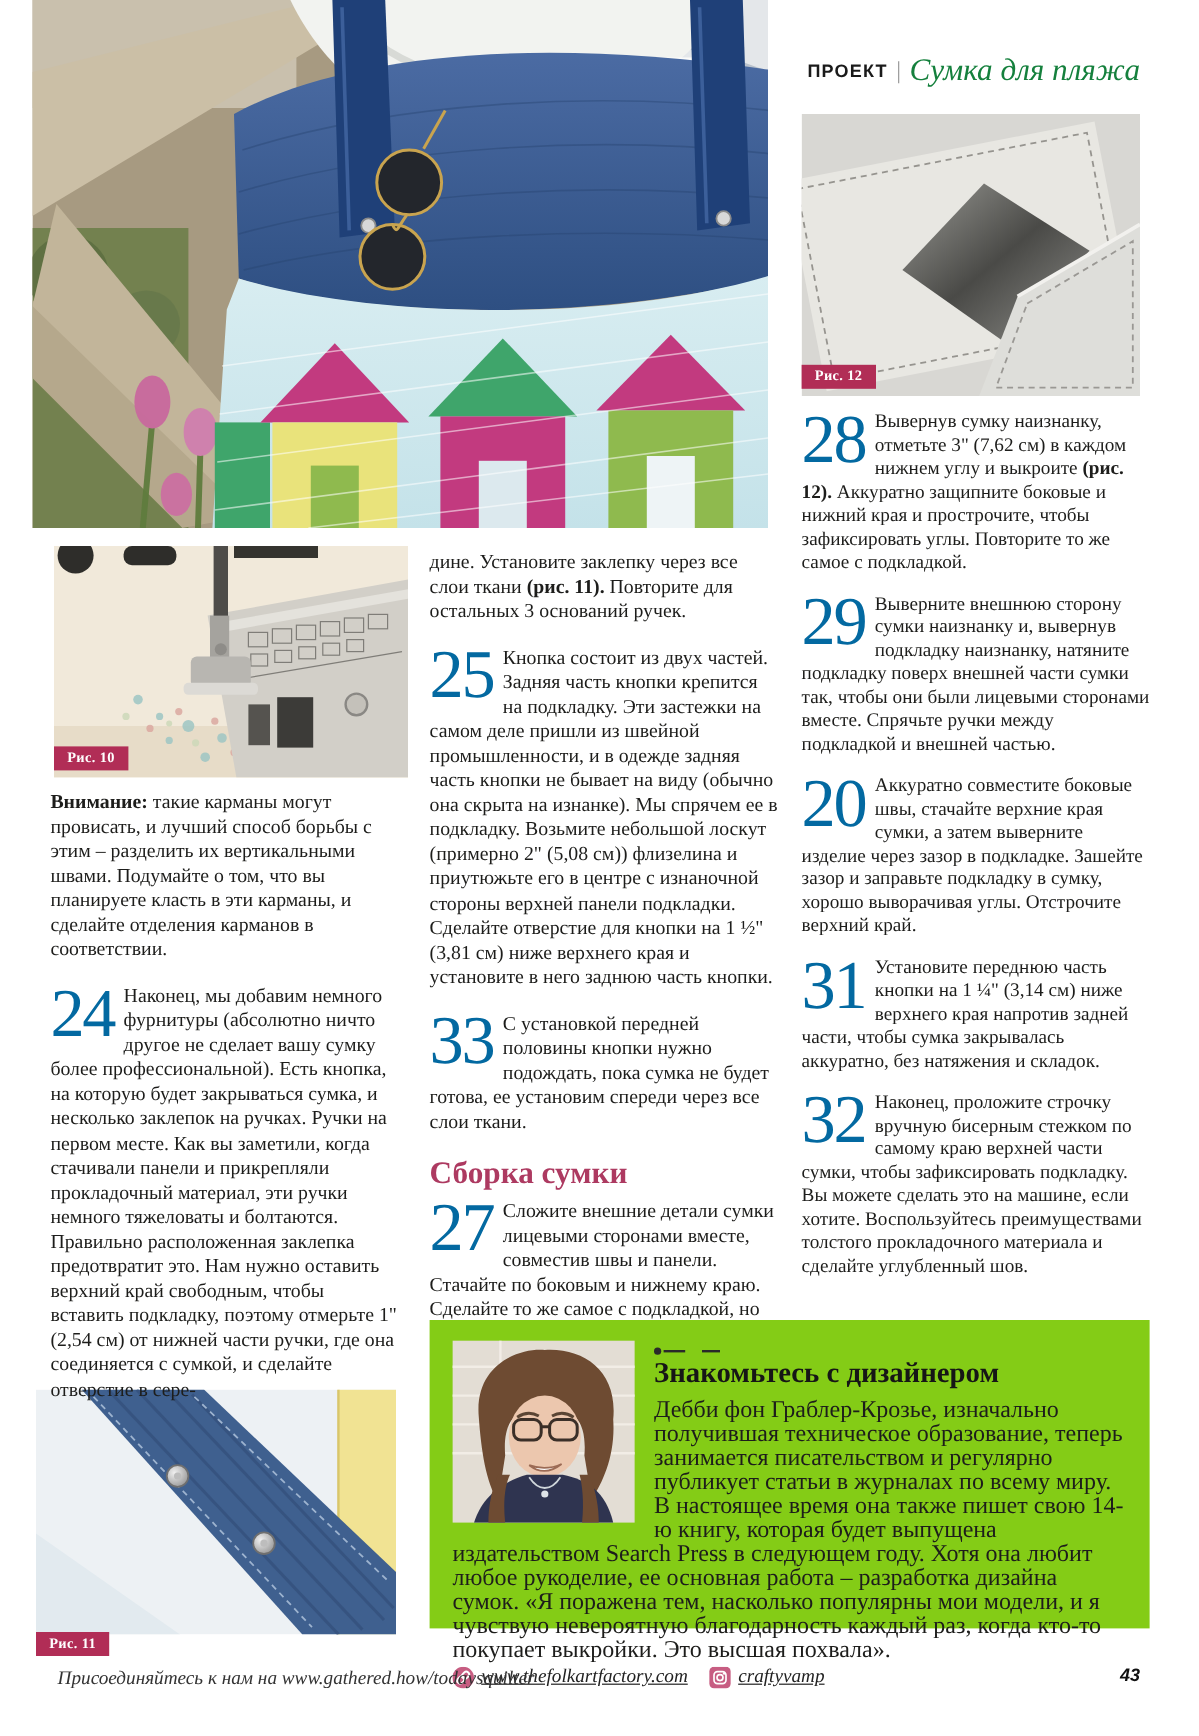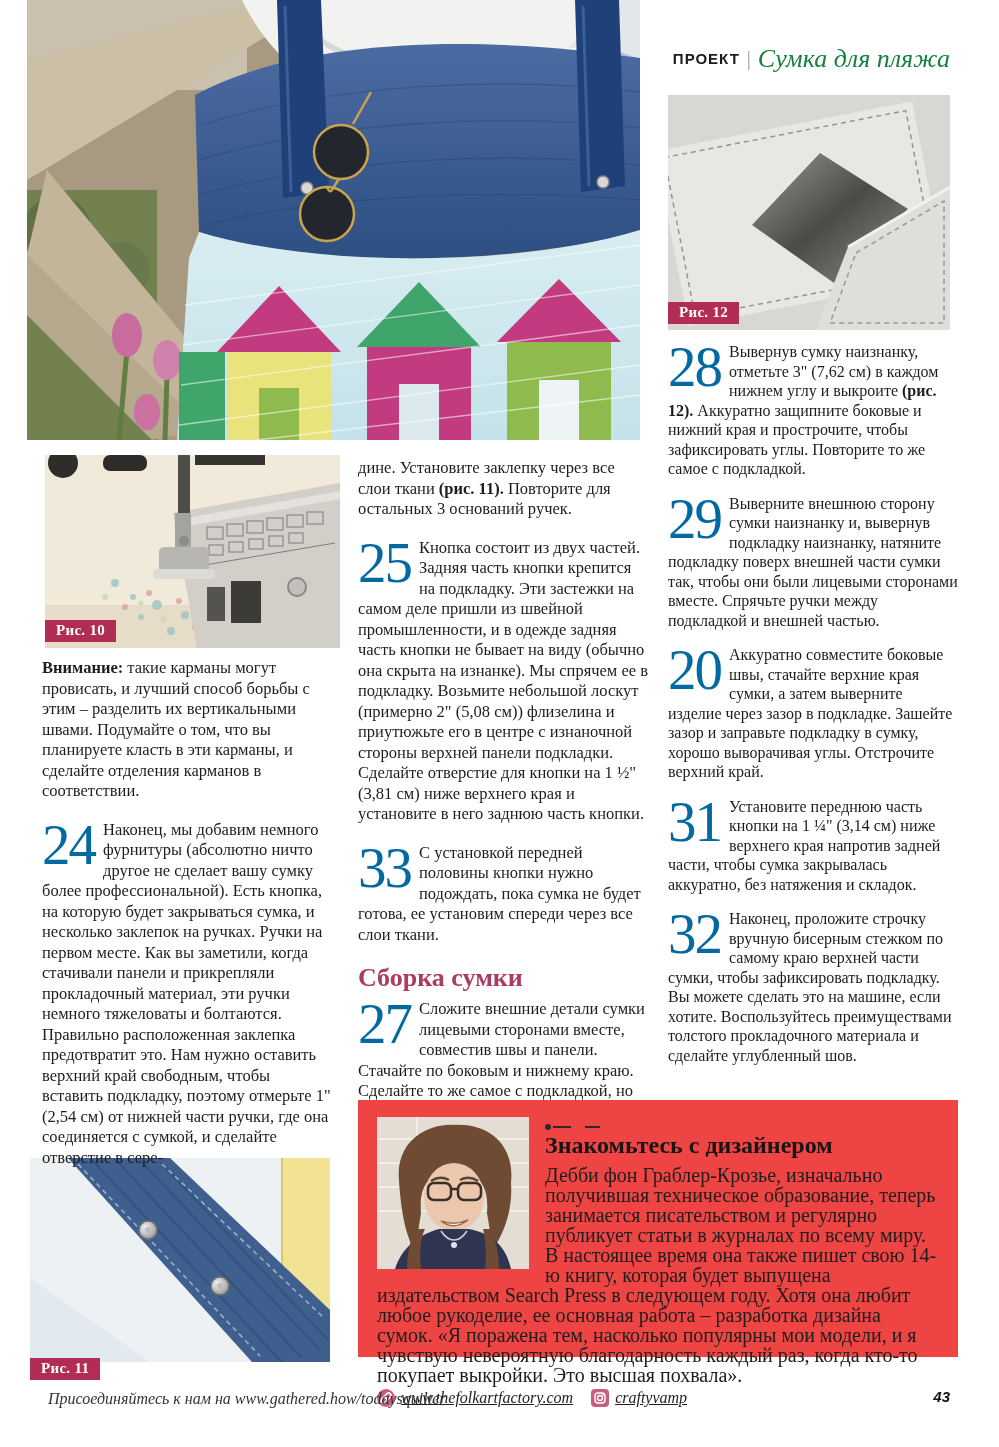--- a/index.html
+++ b/index.html
@@ -14,40 +14,40 @@
   .headtitle{font-style:italic;font-size:26px;color:#15803d;}
 
   
   figure{margin:0;padding:0;position:absolute;}
   .ph-main{left:27px;top:0;width:613px;height:440px;}
   .ph-fig12{left:668px;top:95px;width:282px;height:235px;}
   .ph-fig10{left:45px;top:455px;width:295px;height:193px;}
   .ph-fig11{left:30px;top:1158px;width:300px;height:228px;}
   figure svg{display:block;}
   .badge{position:absolute;left:0;bottom:6px;background:#b12d56;color:#ffffff;
-         font-weight:bold;font-size:15px;padding:2px 11px 3px;letter-spacing:.3px;margin-top:46px;}
+         font-weight:bold;font-size:12px;padding:2px 11px 3px;letter-spacing:.3px;margin-top:46px;}
 
   
   .col{position:absolute;}
   .col-left  {left:42px; top:658px; width:291px;}
   .col-mid   {left:358px;top:458px; width:293px;}
   .col-right {left:668px;top:342px; width:291px;}
   .body{font-size:16.5px;line-height:20.5px;margin:0 0 18px 0;}
   .col-right .body{font-size:16px;line-height:19.5px;margin-bottom:15px;}
   .step{margin:0 0 18px 0;}
   .col-right .step{margin-bottom:15px;}
   .step:after{content:"";display:block;clear:both;}
   .step-num{float:left;font-size:57px;line-height:43px;color:#0369a1;
             margin:3px 8px 0 0;letter-spacing:-2px;}
   .step .body{margin-bottom:0;}
   .sec-head{font-size:26px;line-height:30px;font-weight:bold;color:#ad3a61;margin:2px 0 6px 0;}
 
   
   .bio-box{position:absolute;left:358px;top:1100px;width:600px;height:257px;
-           background:#ef4444;box-sizing:border-box;padding:15px 20px 12px 19px;}
+           background:#84cc16;box-sizing:border-box;padding:15px 20px 12px 19px;}
   .bio-photo{float:left;width:152px;height:152px;margin:2px 16px 6px 0;}
   .deco{height:10px;margin:2px 0 4px 0;}
   .deco-dot{display:inline-block;width:6px;height:6px;border-radius:50%;background:#2a2a2a;vertical-align:middle;}
   .deco-bar{display:inline-block;width:18px;height:2px;background:#2a2a2a;vertical-align:middle;margin-left:2px;}
   .deco-bar.b2{margin-left:14px;width:15px;}
   .bio-head{font-size:24px;line-height:28px;font-weight:bold;color:#161616;margin:0 0 6px 0;}
   .bio-text{font-size:20px;line-height:20px;margin:0;}
   .bio-links{margin-top:4px;font-size:16px;}
   .bio-link{display:inline-flex;align-items:center;gap:6px;font-style:italic;
             text-decoration:underline;color:#222;margin-right:14px;cursor:pointer;}

